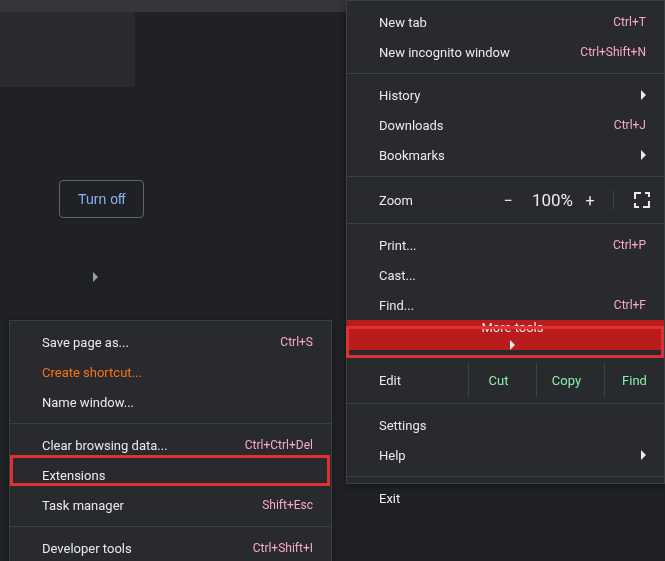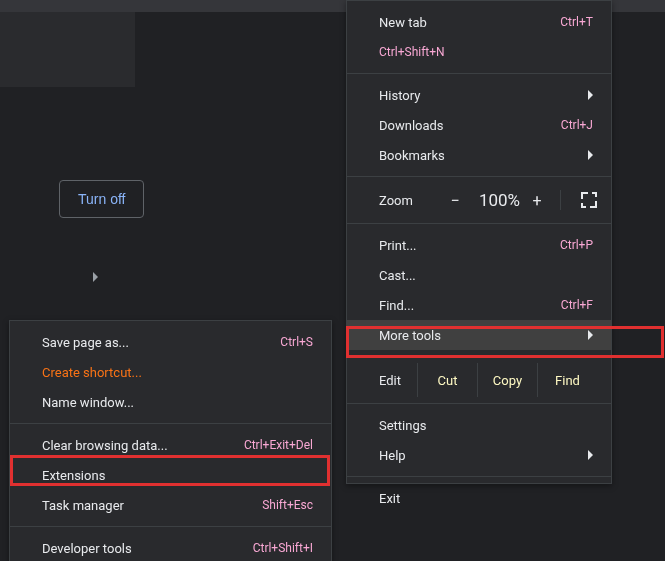--- a/index.html
+++ b/index.html
@@ -53,36 +53,36 @@
     }
     .submenu {
       left: 9px;
       top: 320px;
       width: 323px;
       padding: 6px 0;
     }
     .main-menu {
       left: 346px;
       top: 0;
-      width: 266px;
+      width: 319px;
       height: 484px;
       padding: 6px 0;
     }
     .menu-item {
       display: flex;
       align-items: center;
       justify-content: space-between;
       height: 30px;
       padding: 0 18px 0 32px;
       cursor: default;
     }
     .menu-item .label { color: #e8eaed; }
     .menu-item .shortcut { color: #f9a8d4; font-size: 12px; }
     .menu-item.disabled .label { color: #f97316; }
-    .menu-item.hover { background: #404040; }
+    .menu-item.hover { background: #b91c1c; flex-direction: column; }
     .divider { height: 1px; background: #3c4043; margin: 6px 0; }
     .triangle {
       width: 0; height: 0;
       border-top: 5px solid transparent;
       border-bottom: 5px solid transparent;
       border-left: 5px solid #e8eaed;
     }
     .zoom-row {
       display: flex;
       align-items: center;
@@ -130,34 +130,35 @@
       position: absolute;
       width: 5px; height: 5px;
       border: 2px solid #e8eaed;
     }
     .fullscreen-icon .tr { top: 0; right: 0; border-left: none; border-bottom: none; }
     .fullscreen-icon .bl { bottom: 0; left: 0; border-right: none; border-top: none; }
     .edit-row {
       display: flex;
       align-items: center;
       height: 34px;
-      padding: 0 14px 0 32px;
+      padding: 0 0 0 32px;
     }
     .edit-label { flex: 1; }
     .edit-btn {
       width: 60px;
       text-align: center;
       font-size: 13px;
-      color: #fef9c3;
+      color: #86efac;
       cursor: pointer;
       height: 100%;
       display: flex;
       align-items: center;
       justify-content: center;
       border-left: 1px solid #3c4043;
+      margin-left: 8px;
     }
     .red-box {
       position: absolute;
       border: 3px solid #e03030;
       pointer-events: none;
     }
     .red-box.more-tools {
       left: 346px;
       top: 326px;
       width: 318px;
@@ -195,21 +196,21 @@
   </div>
   <div class="menu-item disabled">
     <span class="label">Create shortcut...</span>
   </div>
   <div class="menu-item">
     <span class="label">Name window...</span>
   </div>
   <div class="divider"></div>
   <div class="menu-item">
     <span class="label">Clear browsing data...</span>
-    <span class="shortcut">Ctrl+Exit+Del</span>
+    <span class="shortcut">Ctrl+Ctrl+Del</span>
   </div>
   <div class="menu-item">
     <span class="label">Extensions</span>
   </div>
   <div class="menu-item">
     <span class="label">Task manager</span>
     <span class="shortcut">Shift+Esc</span>
   </div>
   <div class="divider"></div>
   <div class="menu-item">
@@ -217,20 +218,21 @@
     <span class="shortcut">Ctrl+Shift+I</span>
   </div>
 </div>
 
 <div class="main-menu">
   <div class="menu-item">
     <span class="label">New tab</span>
     <span class="shortcut">Ctrl+T</span>
   </div>
   <div class="menu-item">
+    <span class="label">New incognito window</span>
     <span class="shortcut">Ctrl+Shift+N</span>
   </div>
   <div class="divider"></div>
   <div class="menu-item">
     <span class="label">History</span>
     <span>
         <div class="triangle"></div>
       </span>
   </div>
   <div class="menu-item">

